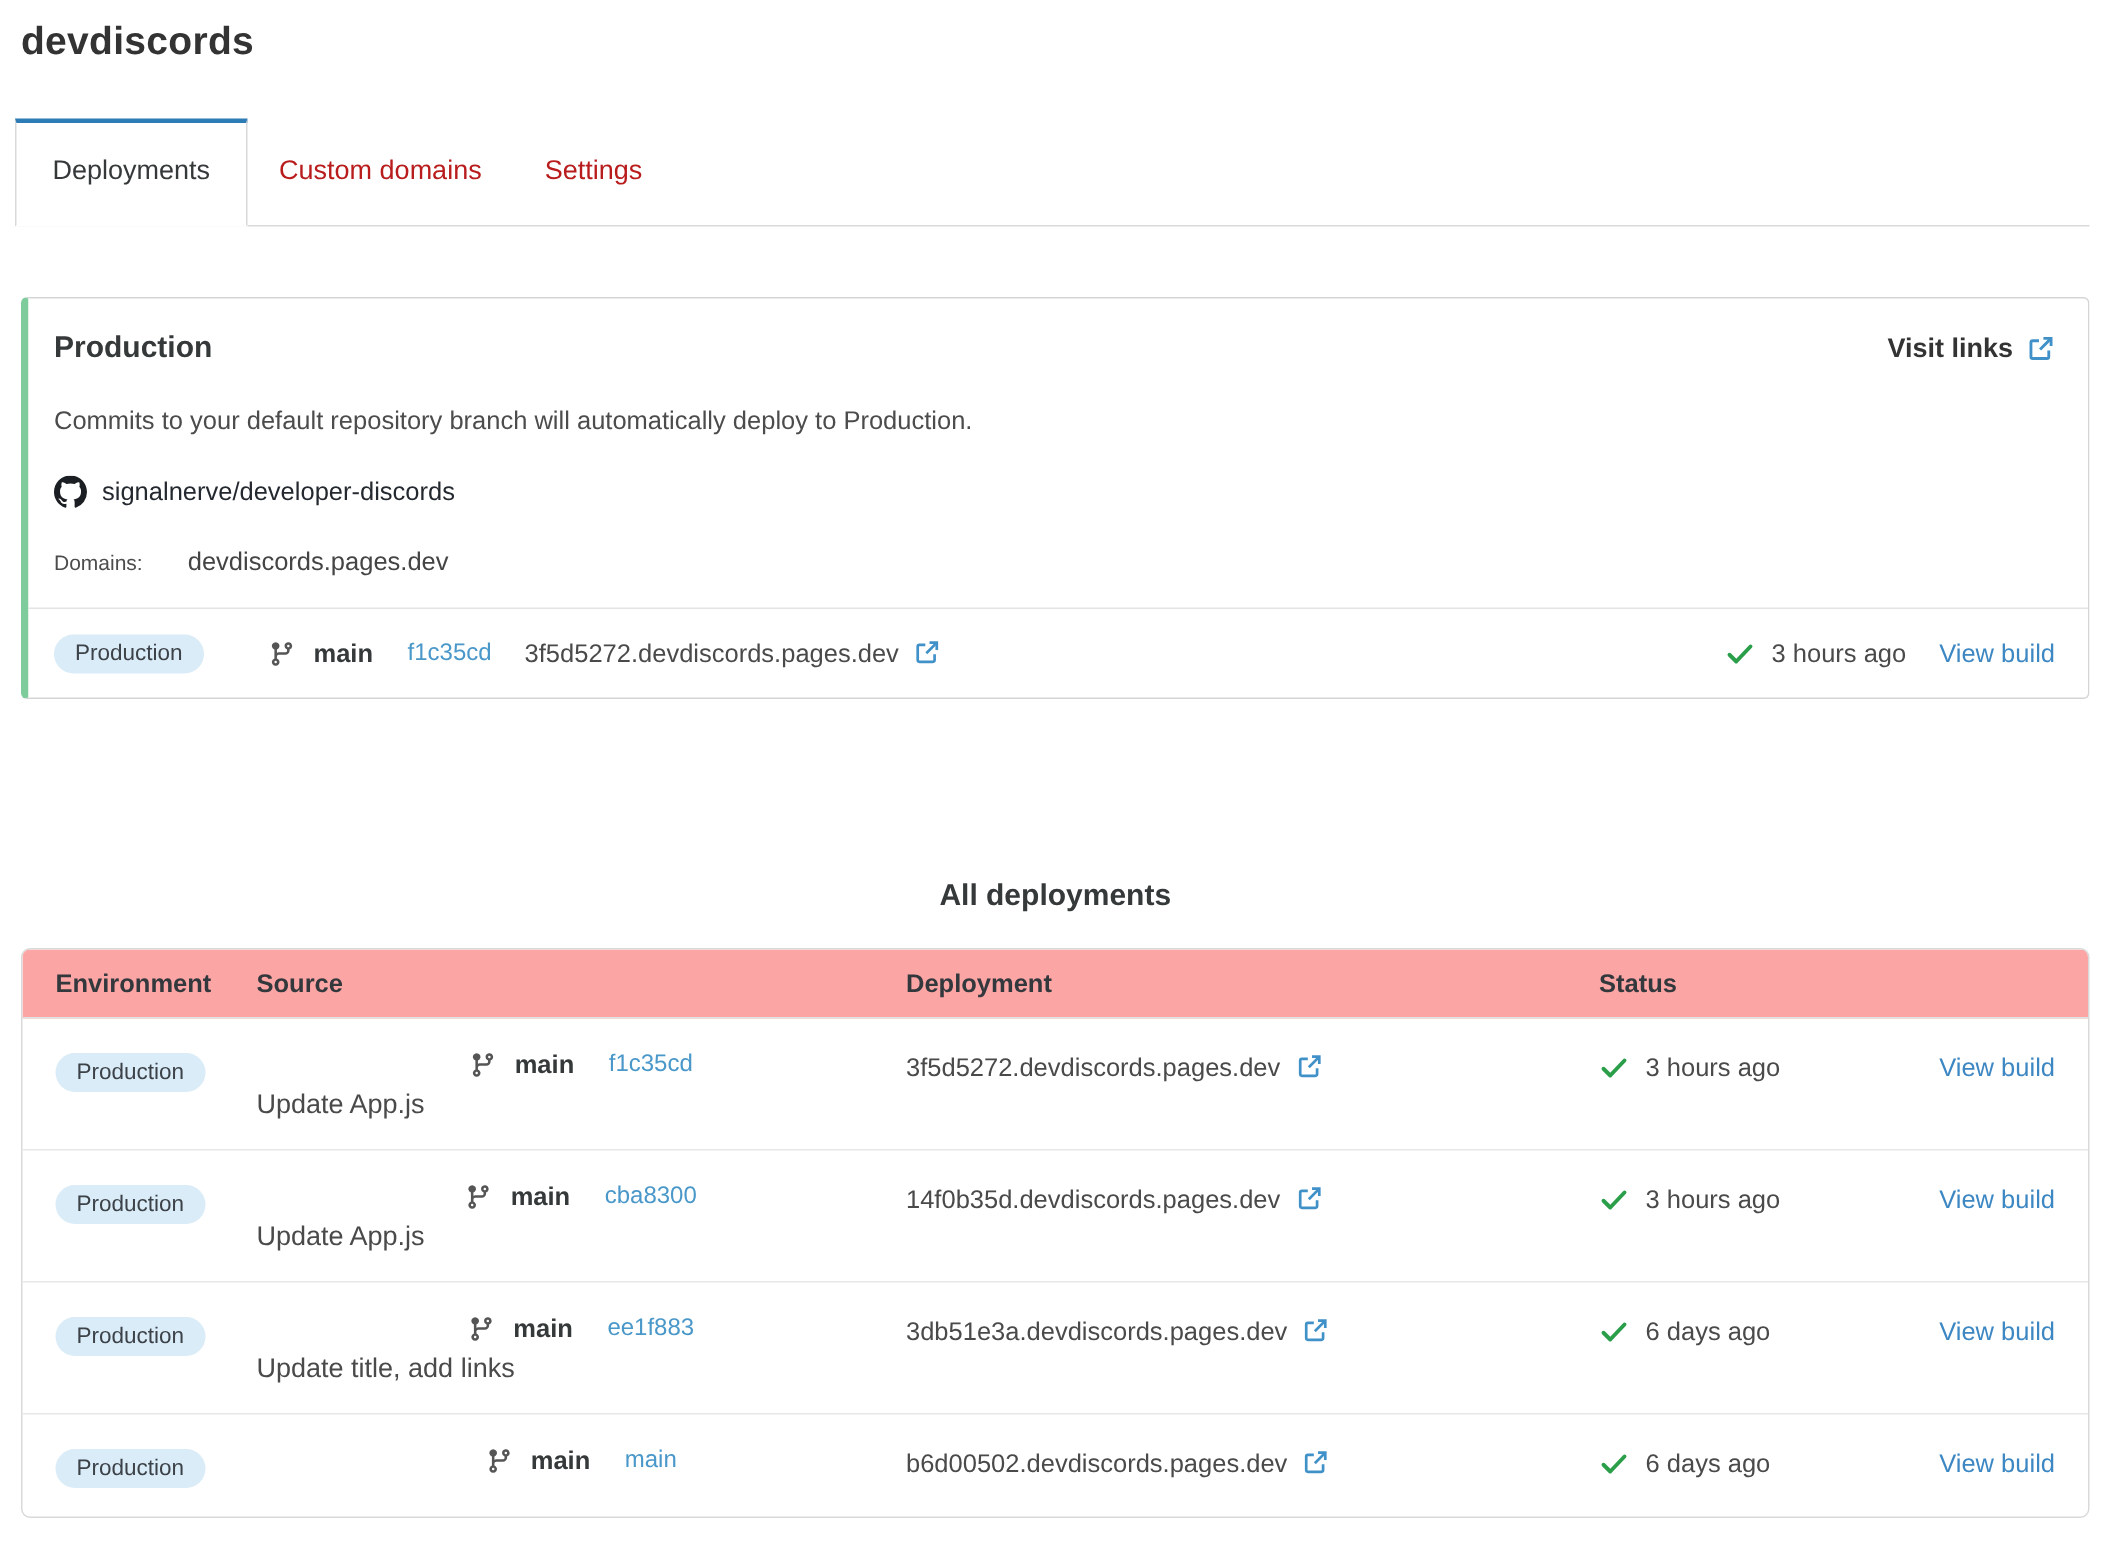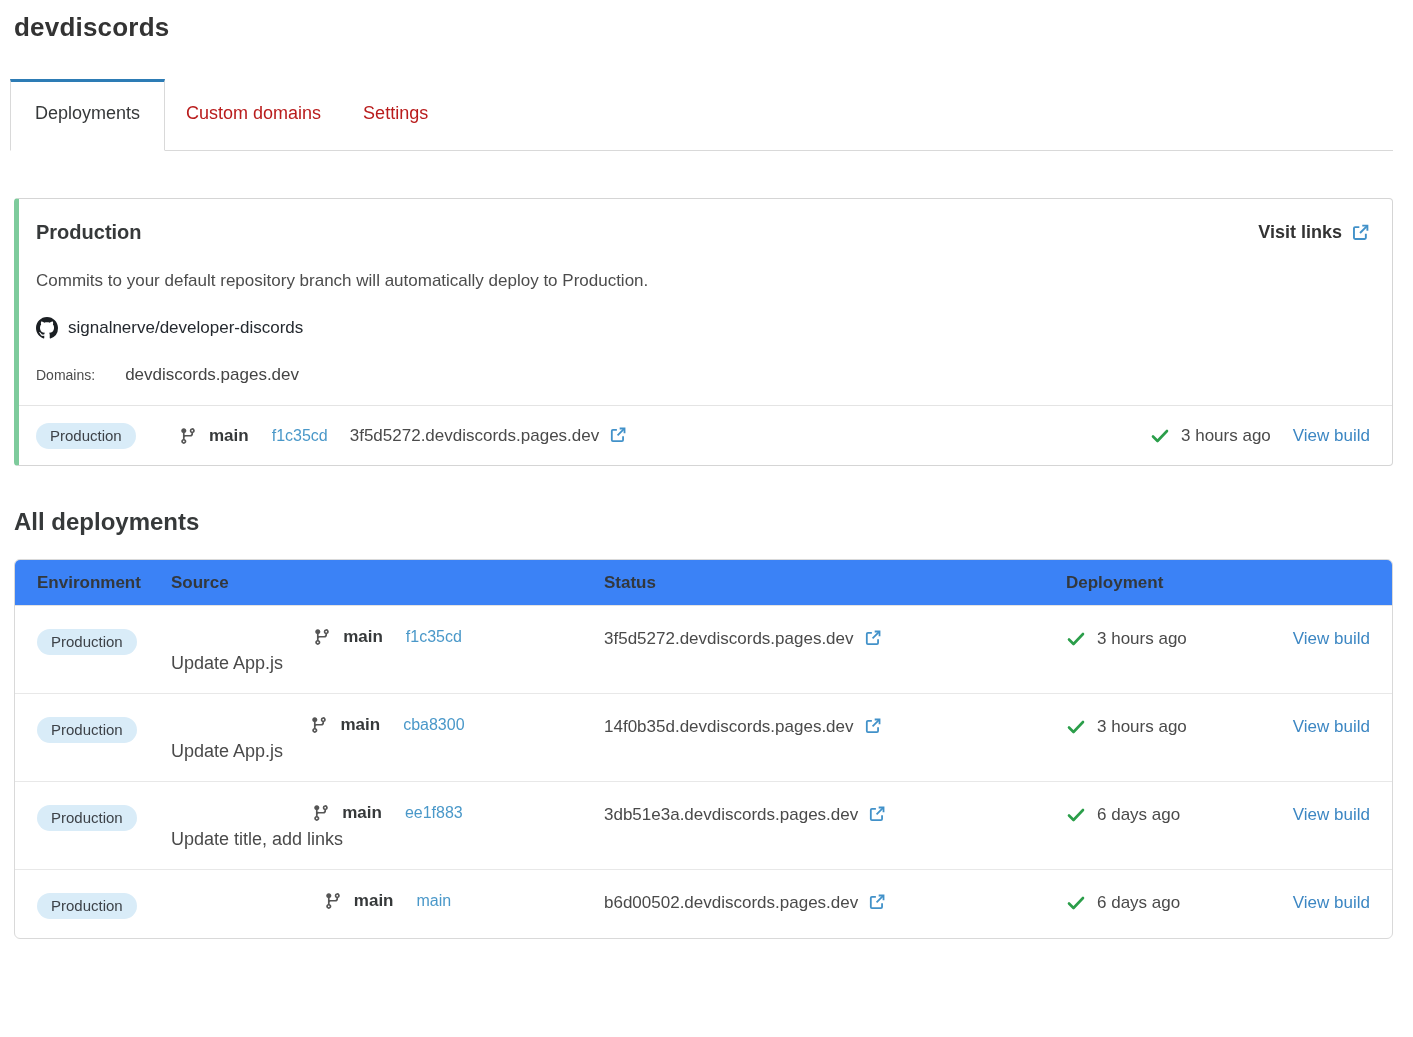--- a/index.html
+++ b/index.html
@@ -87,34 +87,34 @@
   .view-build { font-size: 17px; color: #3d87c3; text-decoration: none; cursor: pointer; white-space: nowrap; }
   .check-icon { flex: none; }
 
   .prod-row .src-line { margin-left: 9px; }
   .prod-row .dep-line { margin-left: 22px; }
   .prod-row .status-group {
     margin-left: auto; display: flex; align-items: center; gap: 22px;
   }
 
   
-  .section-title { margin-top: 42px; font-size: 24px; font-weight: 700; color: #36393a; }
+  .section-title { margin-top: 120px; font-size: 20px; font-weight: 700; color: #36393a; text-align: center; }
   .table {
     margin-top: 23px;
     border: 1px solid #d9d9d9;
     border-radius: 6px;
     background: #fff;
     overflow: hidden;
   }
   .thead {
     display: grid;
     grid-template-columns: 134px 433px 462px 1fr;
     padding: 0 22px;
     height: 46px; align-items: center;
-    background: #3b82f6;
+    background: #fca5a5;
     border-bottom: 1px solid #e2e2e2;
     font-size: 17px; font-weight: 600; color: #33383d;
   }
   .trow {
     display: grid;
     grid-template-columns: 134px 433px 462px 1fr;
     padding: 21px 22px 19px;
     border-bottom: 1px solid #e8e8e8;
     align-items: start;
   }
@@ -207,22 +207,22 @@
     </div>
   </div>
 </section>
 
 <h2 class="section-title">All deployments</h2>
 
 <div class="table">
   <div class="thead">
     <div>Environment</div>
     <div>Source</div>
+    <div>Deployment</div>
     <div>Status</div>
-    <div>Deployment</div>
   </div>
 
   <div class="trow">
     <div class="badge-cell">
       <span class="badge">Production</span>
     </div>
     <div class="col-src">
       <div class="src-line">
         <svg class="branch-icon" width="18" height="18">
             <use href="#sym-branch"></use>

